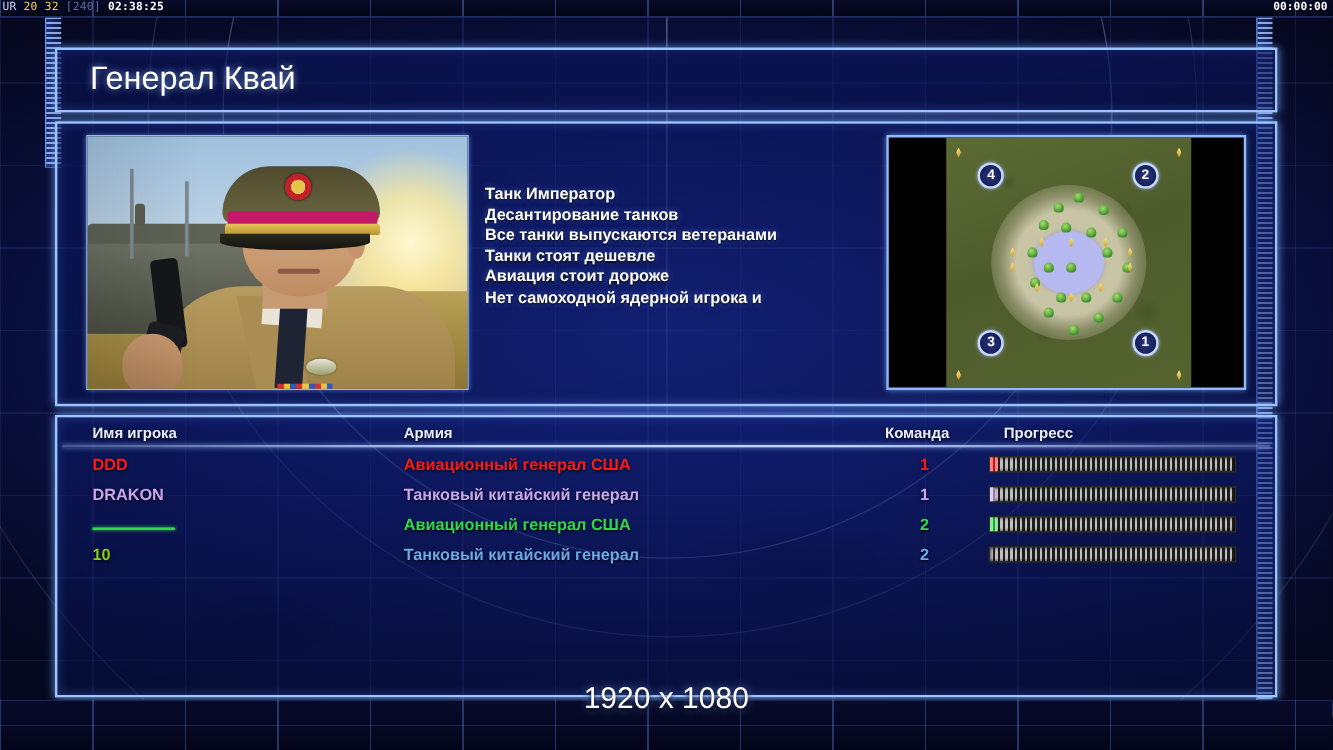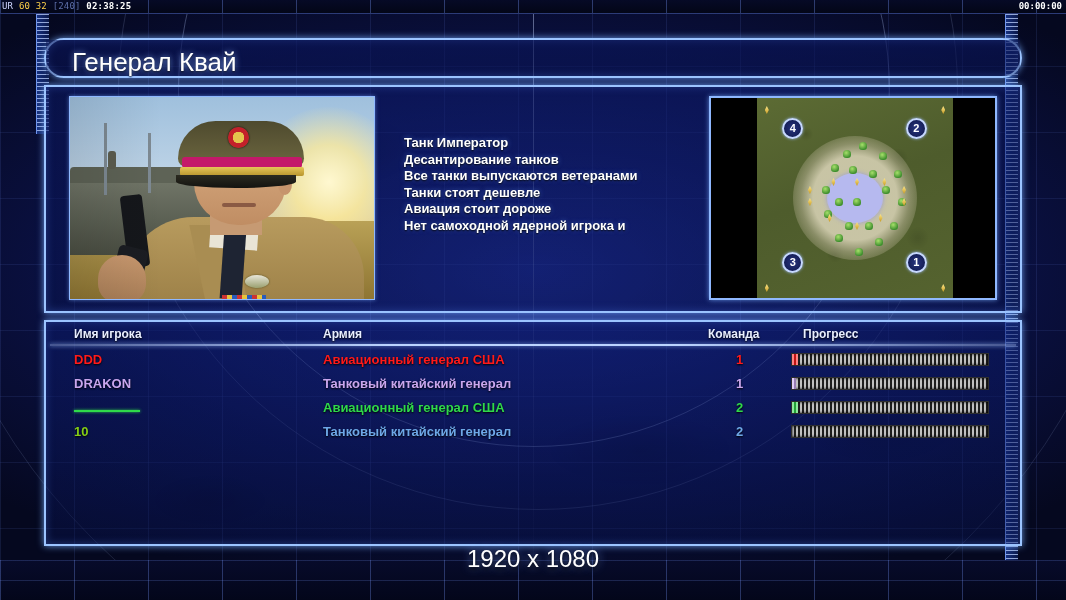--- a/index.html
+++ b/index.html
@@ -75,21 +75,21 @@
   #ruler-right{ right:48px; top:14px; bottom:40px; }
   #ruler-left{ left:36px; top:14px; height:120px; }
 
   
   #frame{ position:absolute; left:44px; top:38px; width:978px; height:520px; z-index:20; }
   .glowbox{
     border:2px solid #9cc4ff;
     box-shadow:0 0 7px rgba(120,175,255,.85), inset 0 0 9px rgba(90,140,255,.40);
     background:rgba(10,24,92,.30);
   }
-  #title-panel{ position:relative; height:40px;border-radius:24px; }
+  #title-panel{ position:relative; height:52px; }
   #title-panel .titlebg{ position:absolute; inset:0;
     background:linear-gradient(to bottom, rgba(10,20,86,.55), rgba(8,16,70,.30)); }
   #page-title{ position:absolute; left:26px; top:7px; font-size:26px; color:#fff;
     text-shadow:0 0 6px rgba(130,170,255,.9), 0 1px 2px #000; }
 
   #info-panel{ position:relative; margin-top:7px; height:228px; }
   #info-panel .infobg{ position:absolute; inset:0;
     background:linear-gradient(to bottom, rgba(12,24,100,.35), rgba(8,16,62,.18)); }
 
   
@@ -146,21 +146,21 @@
   #p-gun-g{ left:44px; top:150px; width:30px; height:46px; background:#1b1d22; border-radius:5px;
     transform:rotate(14deg); }
   #p-hand{ left:28px; top:158px; width:48px; height:48px; border-radius:50% 50% 40% 40%;
     background:linear-gradient(to bottom,#c9996f,#a87d56); }
   #portrait-shade{ position:absolute; inset:0;
     background:linear-gradient(to right, rgba(0,0,0,.10), transparent 30%); }
 
   
   #desc{ position:absolute; left:342px; top:48px; width:300px; }
   #desc div{ color:#fff; font-size:13px; font-weight:bold; line-height:16.5px;
-    text-shadow:0 1px 2px #000, 0 0 5px rgba(80,120,220,.7); white-space:nowrap;margin-left:16px; }
+    text-shadow:0 1px 2px #000, 0 0 5px rgba(80,120,220,.7); white-space:nowrap; }
 
   
   #minimap-box{ position:absolute; right:23px; top:9px; width:288px; height:204px;
     border:2px solid #8fb8ff; box-shadow:0 0 5px rgba(120,175,255,.75); background:#000;
     overflow:hidden; }
   #mm-field{ position:absolute; left:46px; top:0; width:196px; height:200px;
     background:linear-gradient(160deg,#5c6b34,#4e5c2c 45%,#55632f 100%); }
   #mm-noise{ position:absolute; inset:0; opacity:.45;
     background:
       radial-gradient(circle 10px at 25% 18%, rgba(0,0,0,.3), transparent 70%),
@@ -224,21 +224,21 @@
   <div class="arc" id="arc1"></div>
   <div class="arc" id="arc2"></div>
   <div class="arc" id="arc3"></div>
   <div class="vline" style="left:533px"></div>
 </div>
 
 <div id="topbar">
   <div class="tgrid"></div>
   <div id="clock-left">
     <span class="c1">UR</span>
-    <span class="c2">60</span>
+    <span class="c2">20</span>
     <span class="c3">32</span>
     <span class="c4">[240]</span>
     <span class="c5">02:38:25</span>
   </div>
   <div id="clock-right">00:00:00</div>
 </div>
 
 <div class="ruler-v" id="ruler-left"></div>
 <div class="ruler-v" id="ruler-right"></div>
 

